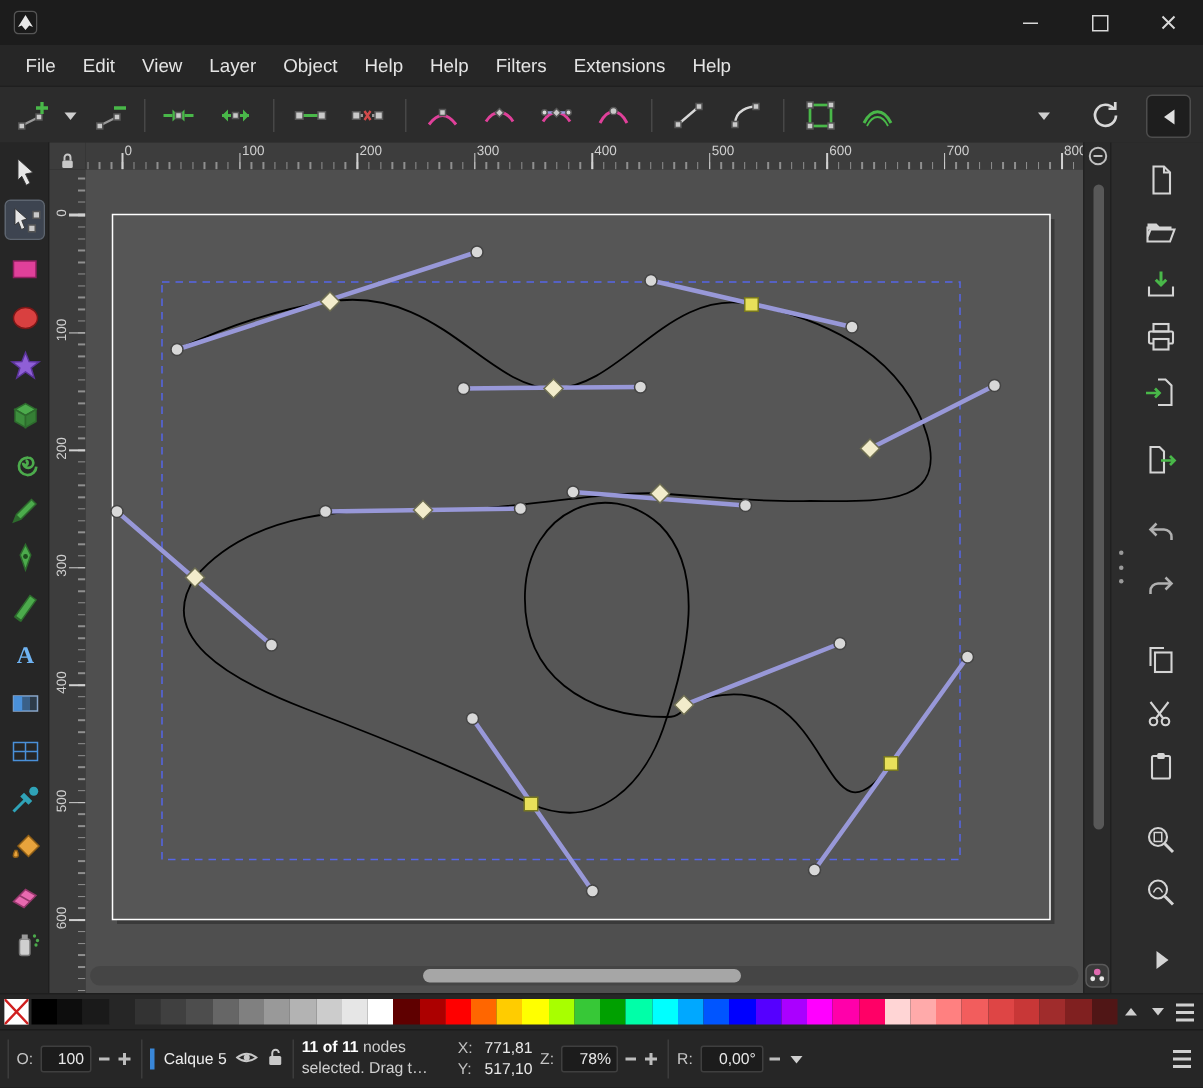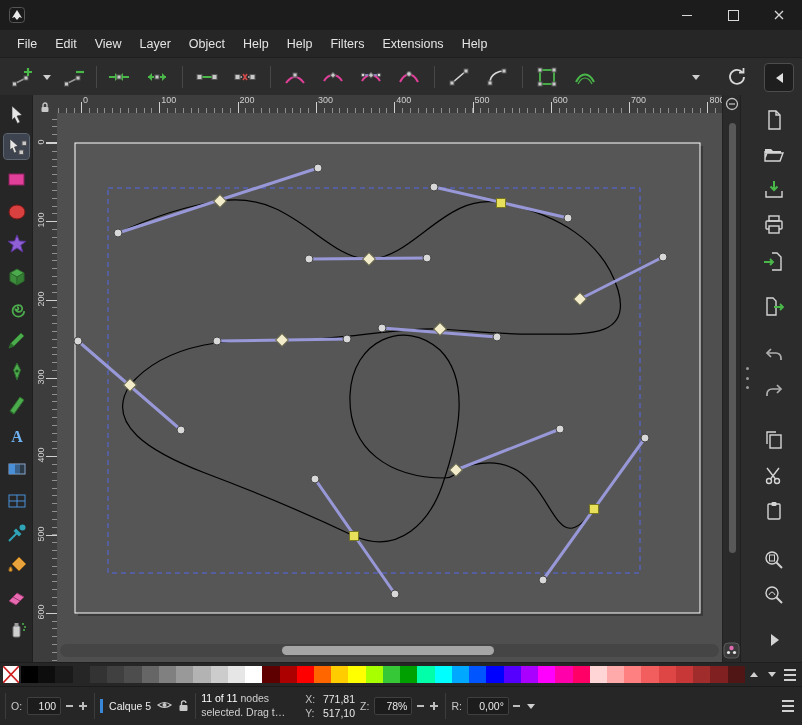--- a/index.html
+++ b/index.html
@@ -73,21 +73,21 @@
   .spin-btn{width:12px;height:18px;display:flex;align-items:center;justify-content:center;}
   .i-minus{width:7px;height:2px;background:#bdbdbd;}
   .i-plus{position:relative;width:8px;height:8px;}
   .i-plus:before{content:"";position:absolute;left:0;top:3px;width:8px;height:2px;background:#bdbdbd;}
   .i-plus:after{content:"";position:absolute;left:3px;top:0;width:2px;height:8px;background:#bdbdbd;}
   .sb-divider{width:1px;height:26px;background:#3c3c3c;flex:none;}
   .layer-box{display:flex;align-items:center;gap:6px;flex:none;}
   .layer-bar{width:3px;height:14px;background:#3987d9;}
   .layer-name{color:#ececec;}
   .msg{width:99px;line-height:1.3;color:#cfcfcf;flex:none;}
-  .msg b{color:#fff;font-weight:normal;}
+  .msg b{color:#fff;font-weight:bold;}
   .xy-grid{display:grid;grid-template-columns:auto auto;column-gap:4px;row-gap:2px;flex:none;}
   .xy-label{color:#c0c0c0;}
   .xy-val{text-align:right;color:#e8e8e8;min-width:36px;}
   .sb-label{color:#c8c8c8;flex:none;}
   .end-ham{margin-left:auto;}
 </style>
 </head>
 <body>
 
 <div id="window">

